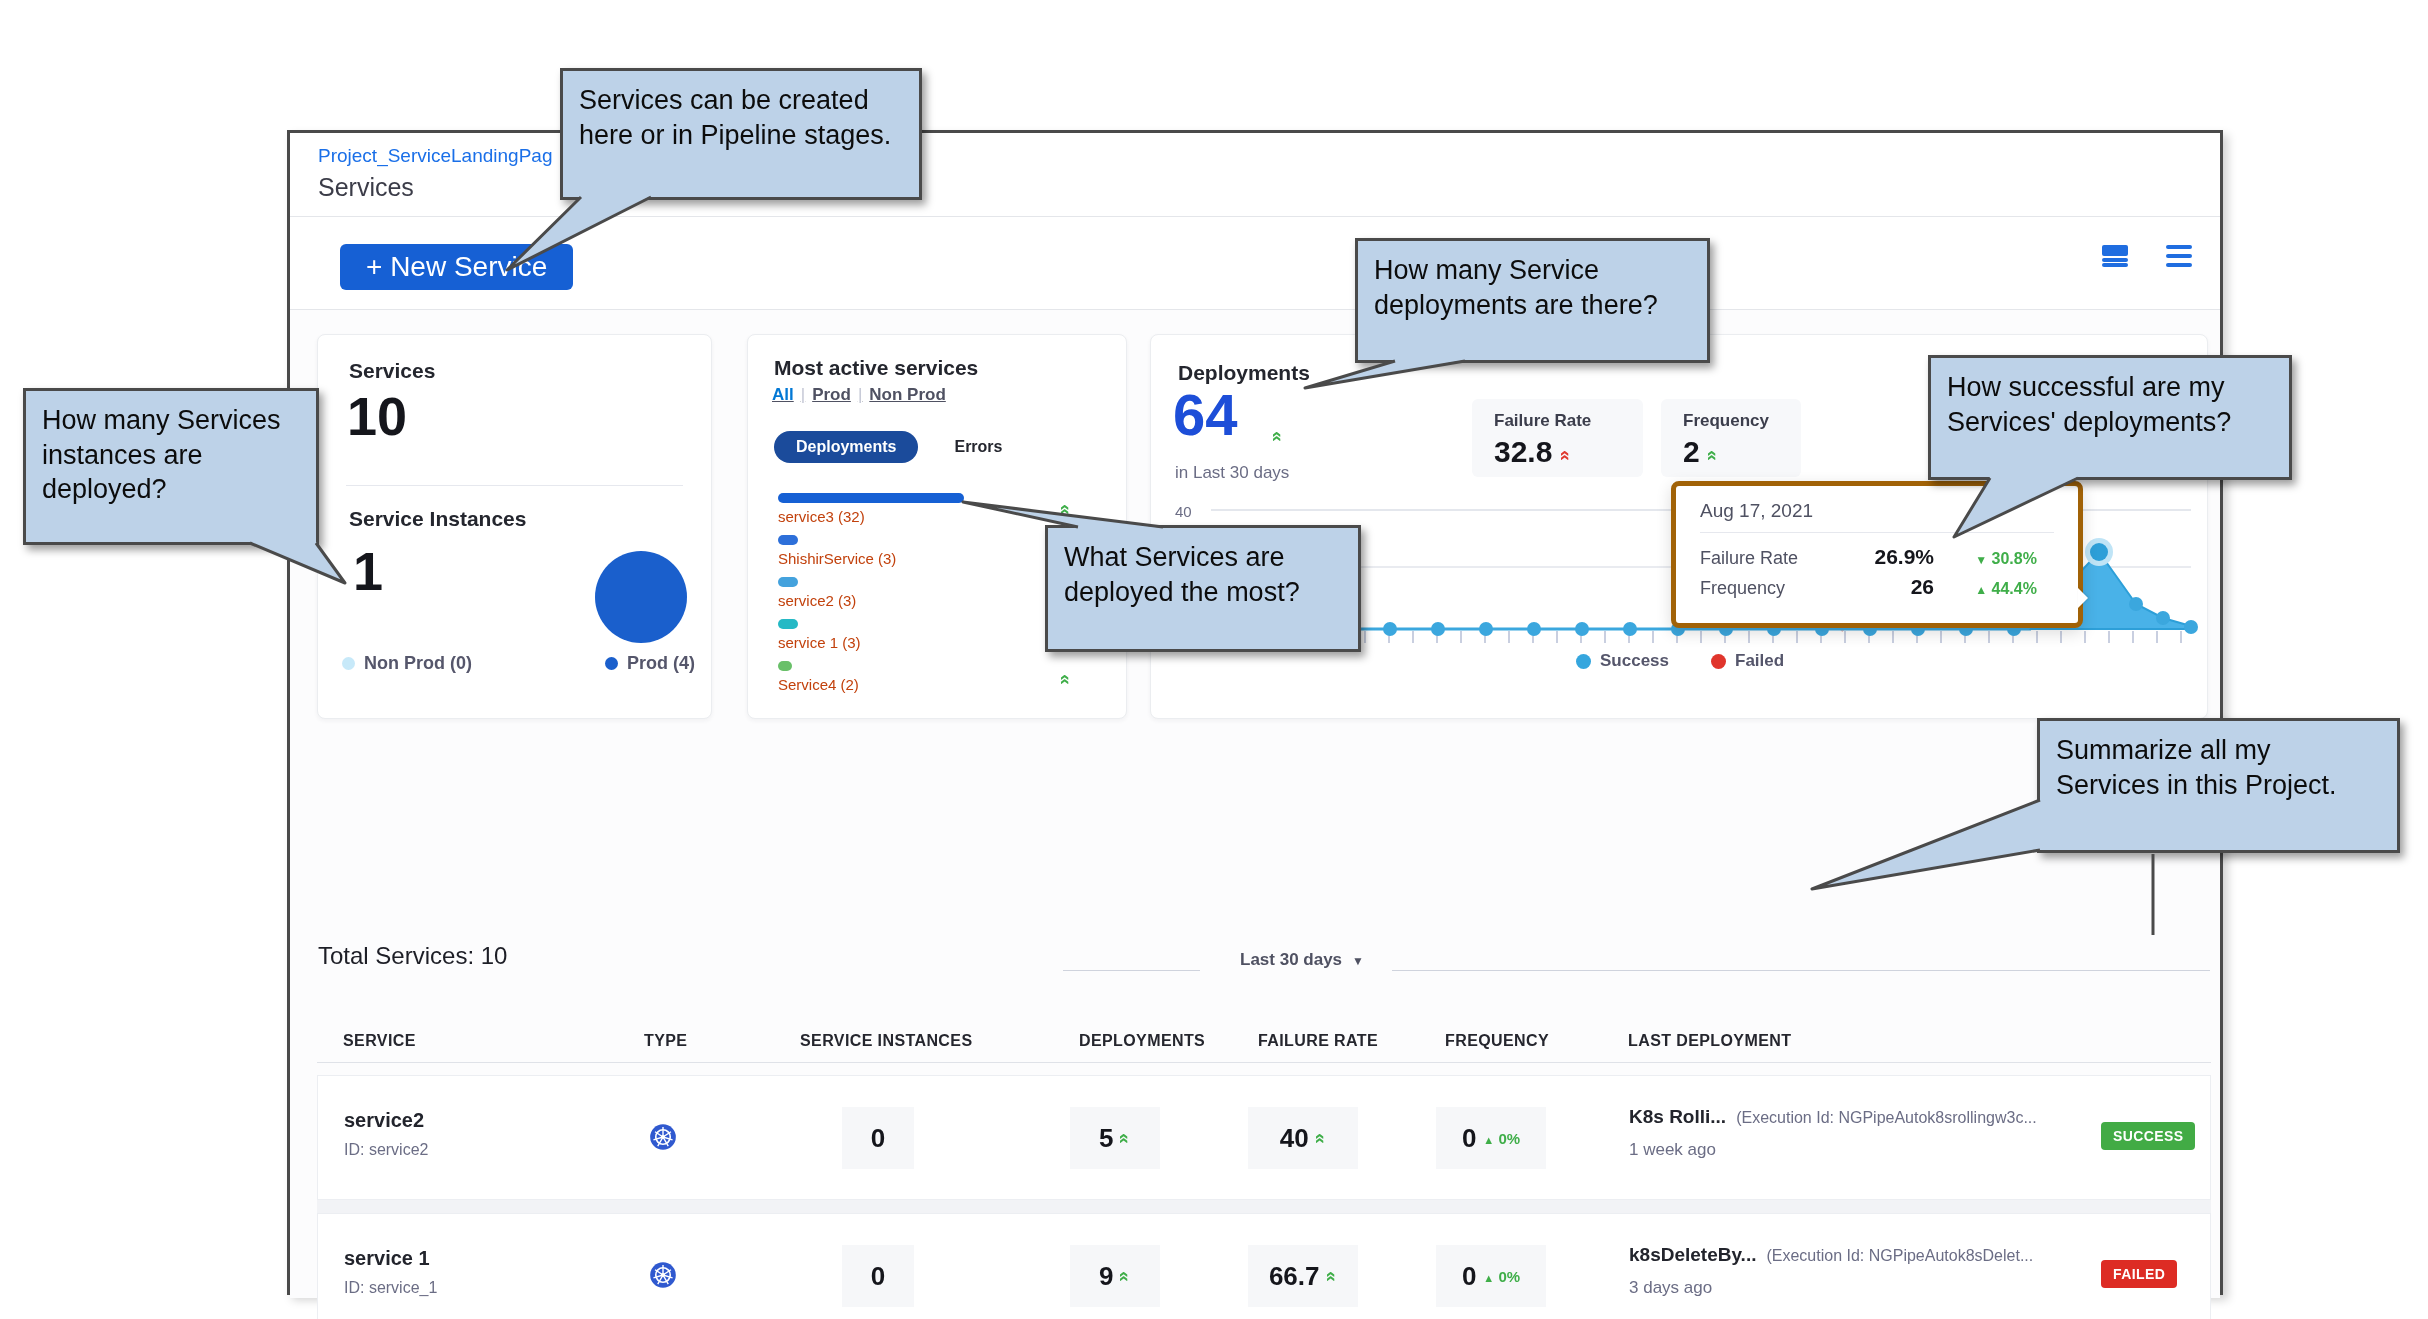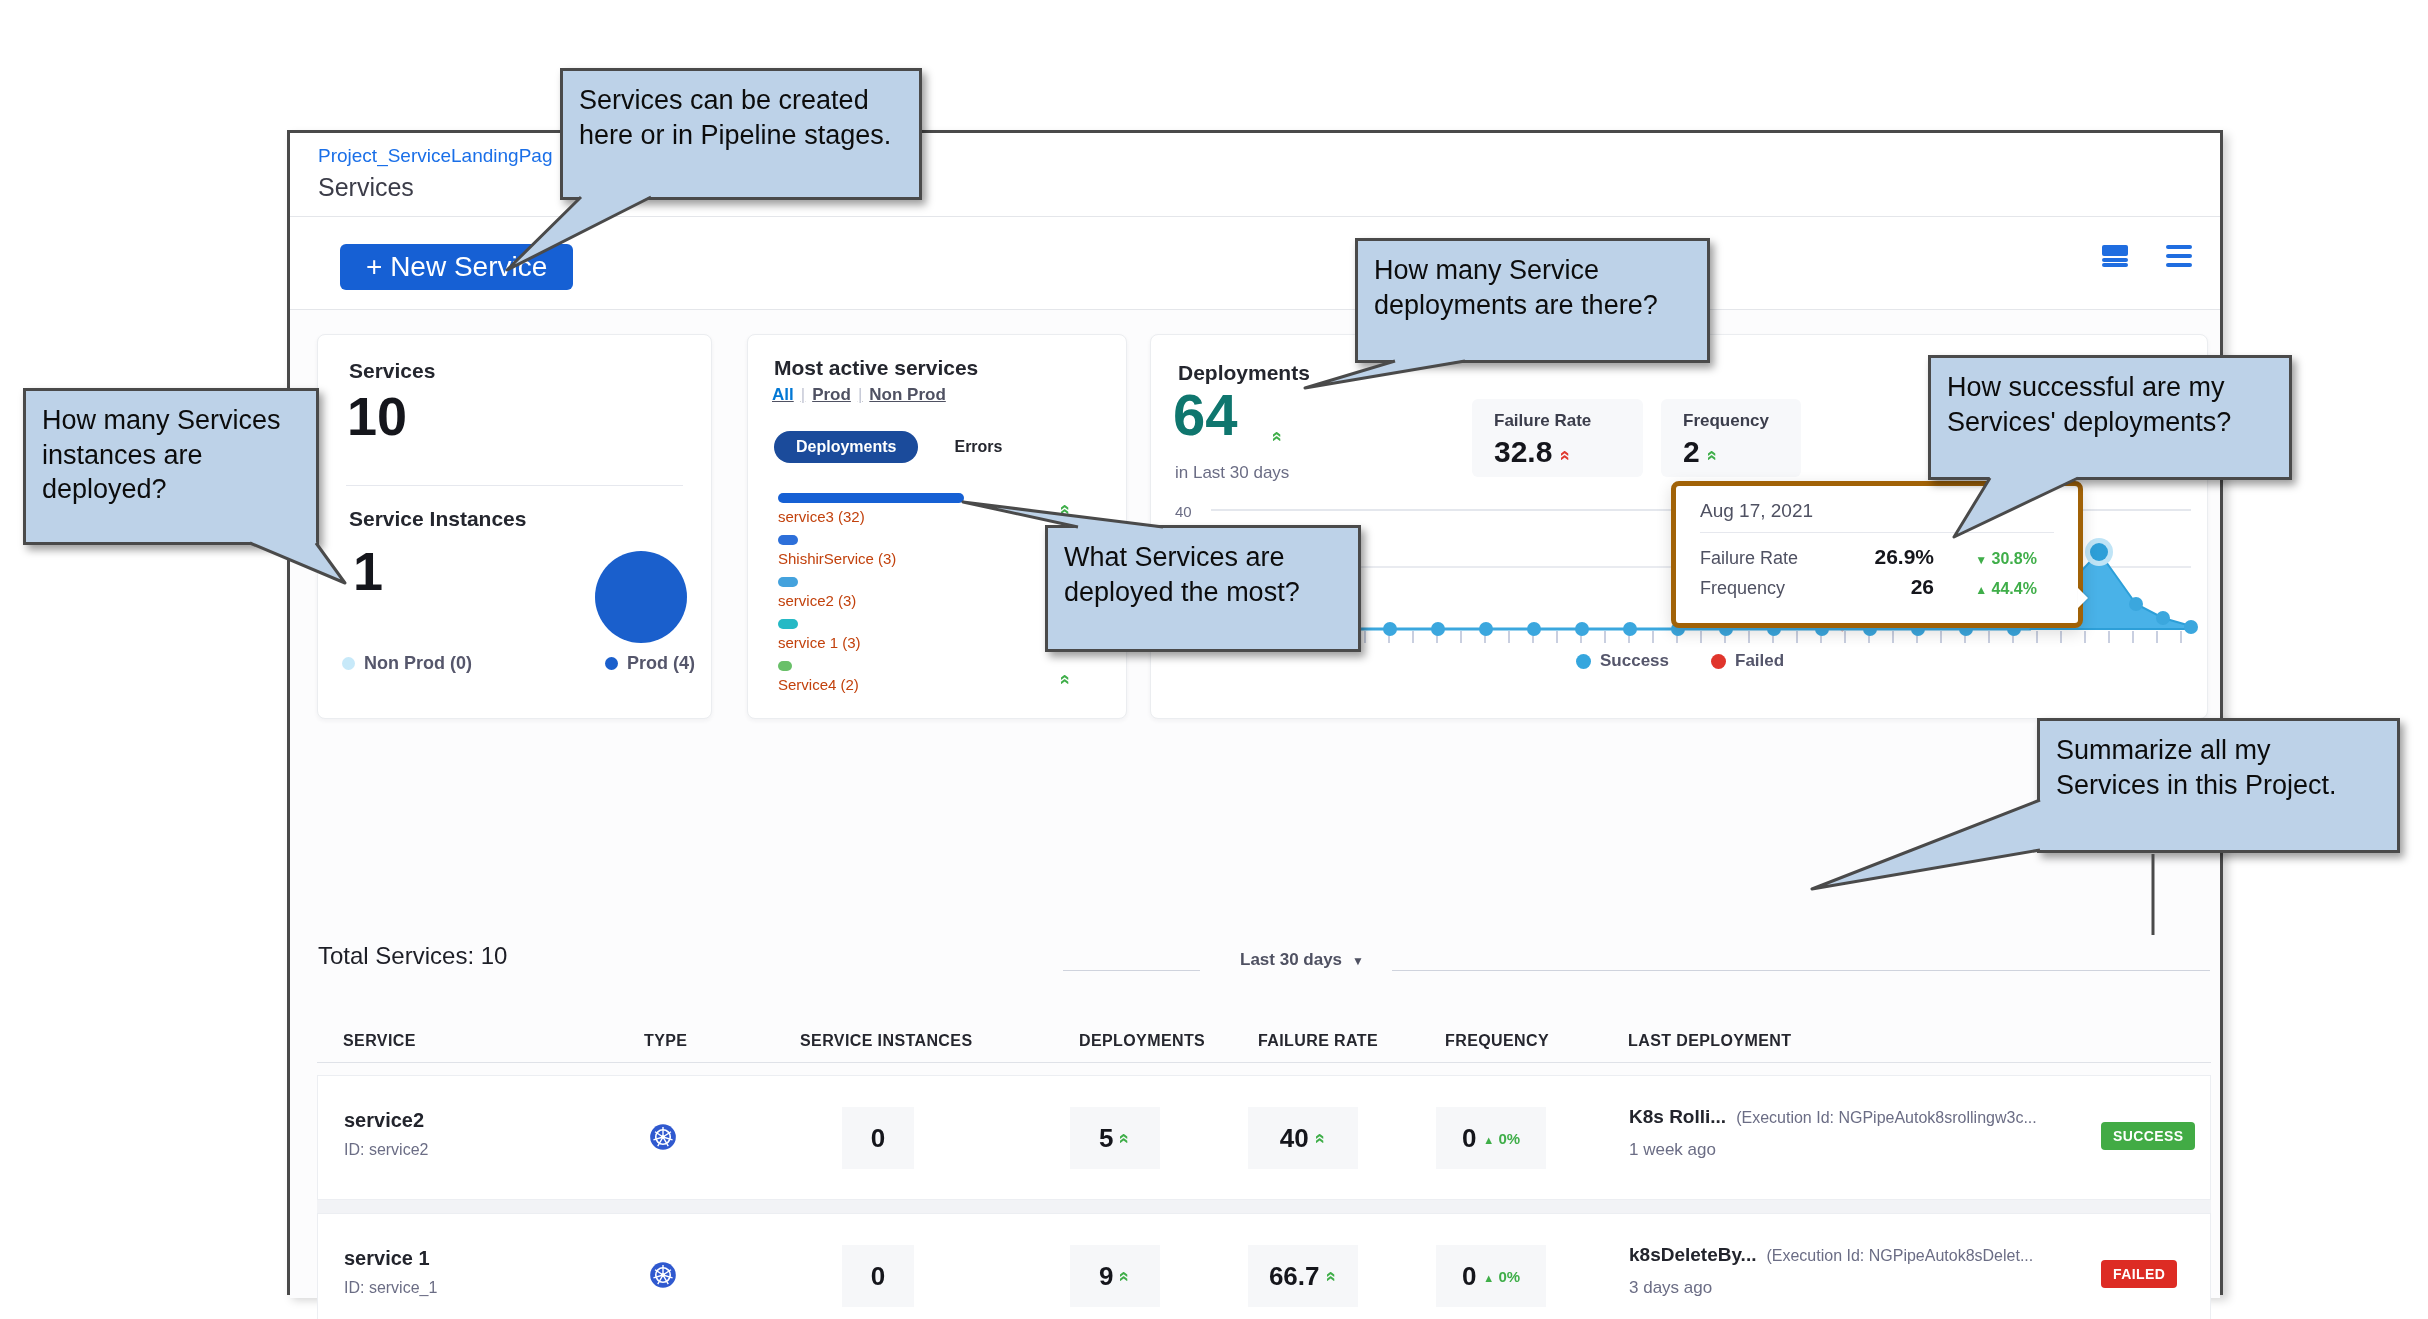--- a/index.html
+++ b/index.html
@@ -53,21 +53,21 @@
   .barlist{position:absolute;left:30px;top:158px;width:300px;}
   .baritem{margin-bottom:10px;}
   .bbar{height:10px;border-radius:5px;margin-bottom:5px;}
   .blabel{font-size:15px;color:#c2410c;font-weight:500;margin-bottom:6px;}
   .card2 .chev-a{position:absolute;left:313px;top:165px;}
   .card2 .chev-b{position:absolute;left:313px;top:335px;}
 
   
   .card3{left:860px;width:1058px;}
   .card3 .title{position:absolute;left:27px;top:26px;}
-  .dep-total{position:absolute;left:22px;top:46px;font-size:58px;font-weight:700;color:#0f766e;}
+  .dep-total{position:absolute;left:22px;top:46px;font-size:58px;font-weight:700;color:#1d4ed8;}
   .dep-total-chev{position:absolute;left:122px;top:92px;}
   .dep-period{position:absolute;left:24px;top:128px;font-size:17px;color:#6b6d85;}
   .mini-box{position:absolute;top:64px;height:78px;background:#f7f8fa;border-radius:6px;box-sizing:border-box;padding:12px 22px;}
   .mini-box .mlabel{font-size:17px;font-weight:700;color:#3c3e4c;}
   .mini-box .mval{font-size:30px;font-weight:700;color:#15161c;margin-top:4px;}
   .fail-box{left:321px;width:171px;}
   .freq-box{left:510px;width:140px;}
 
   .chart-wrap{position:absolute;left:0;top:150px;width:1058px;height:200px;}
   .chart-legend{position:absolute;left:425px;top:316px;display:flex;gap:42px;}

